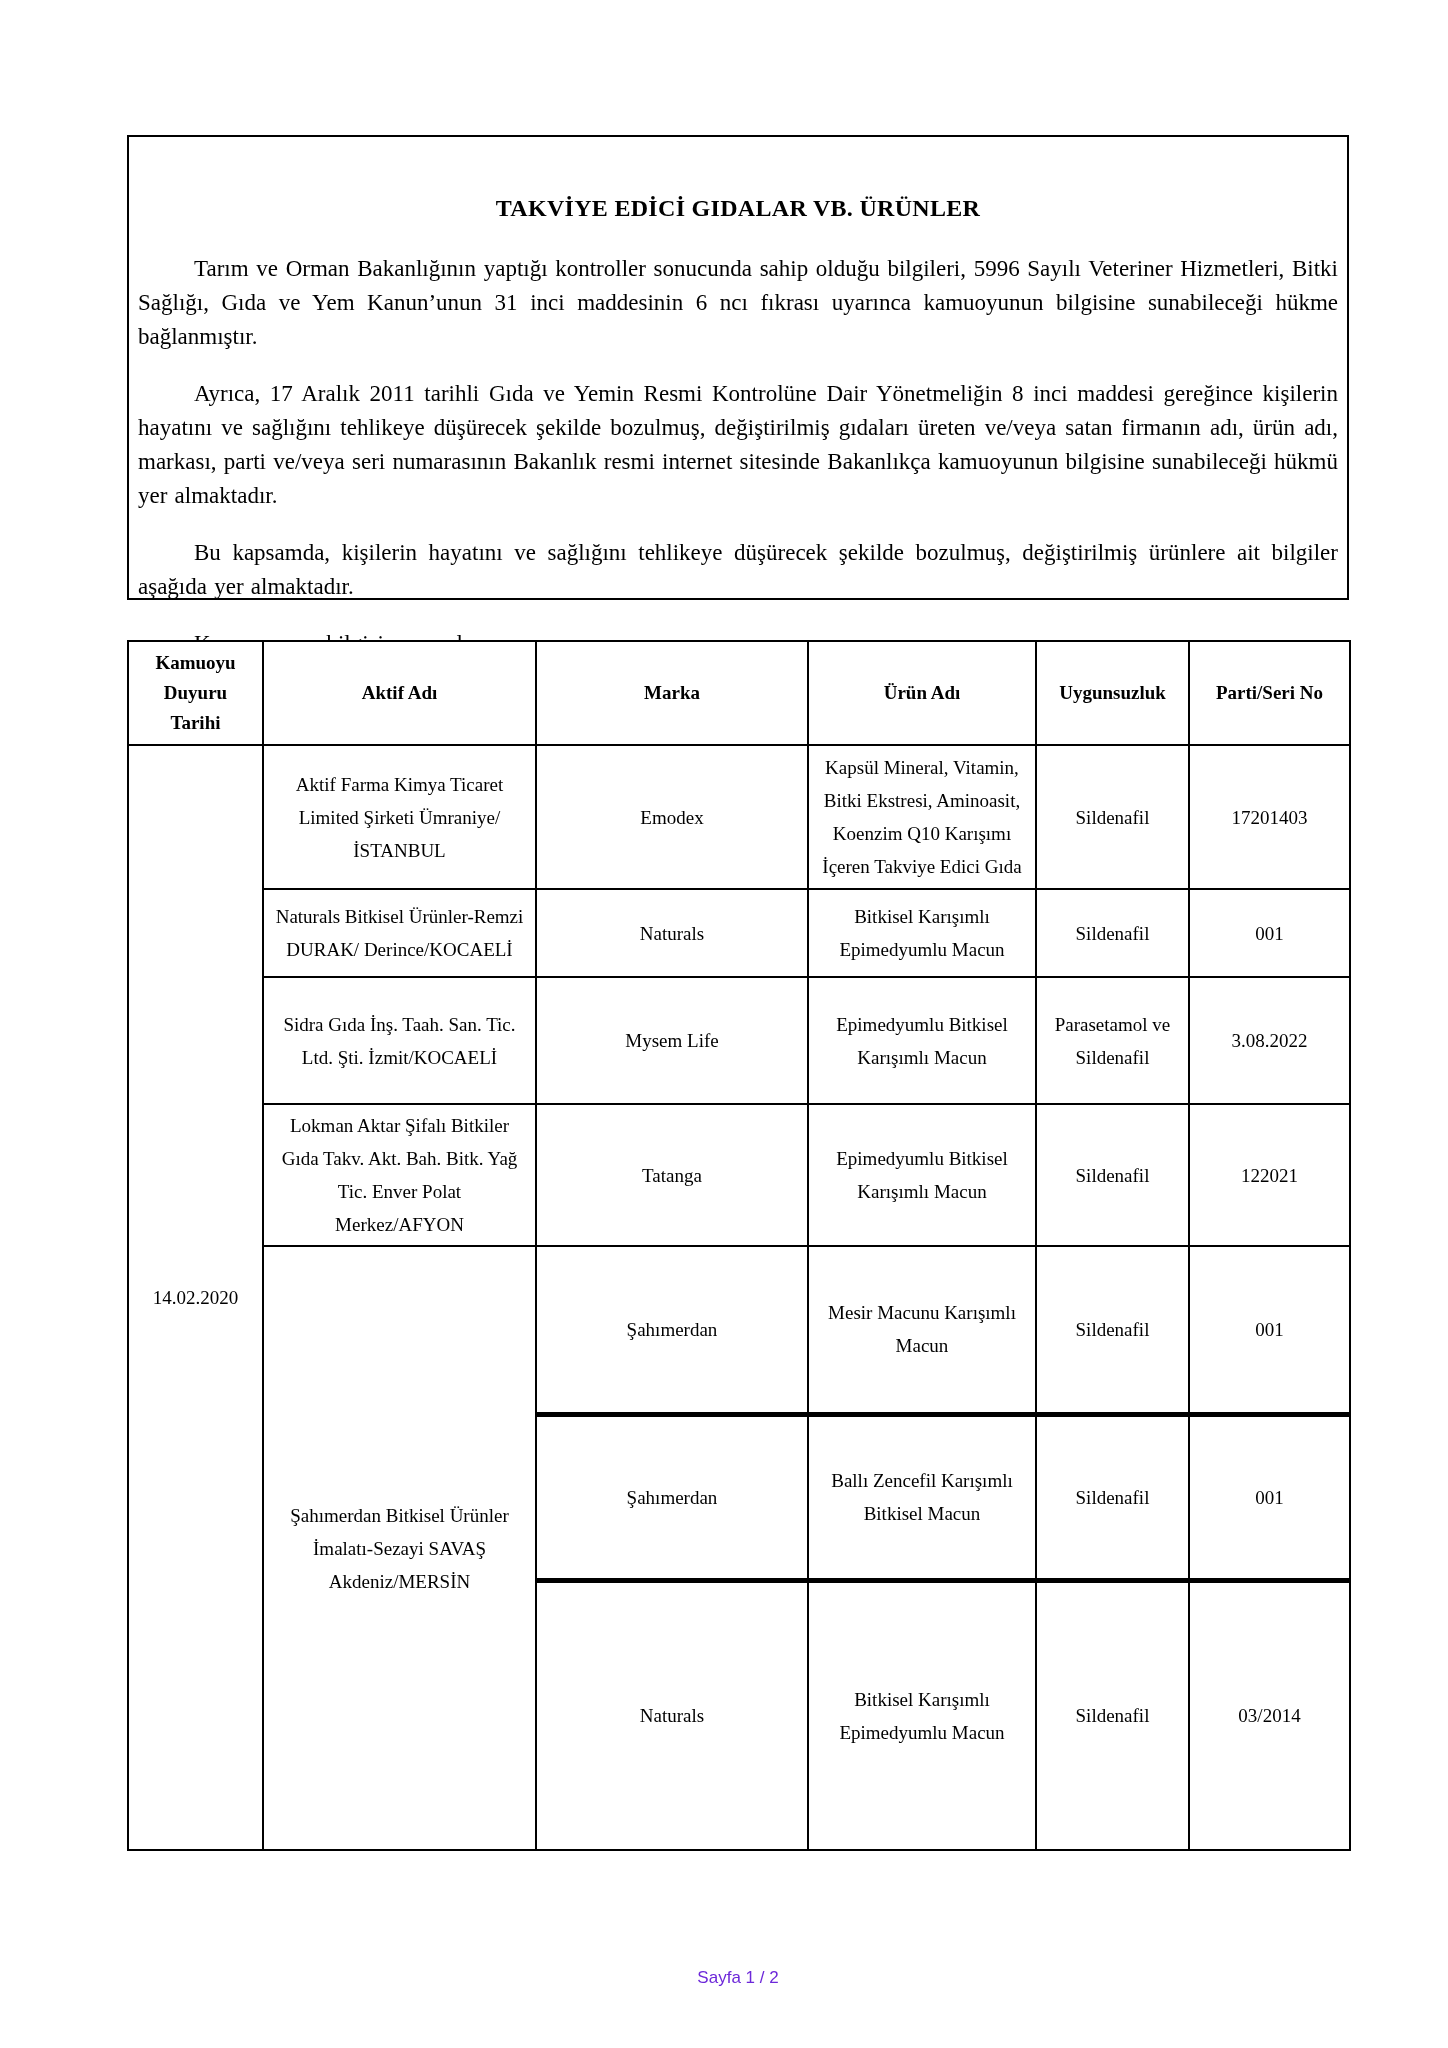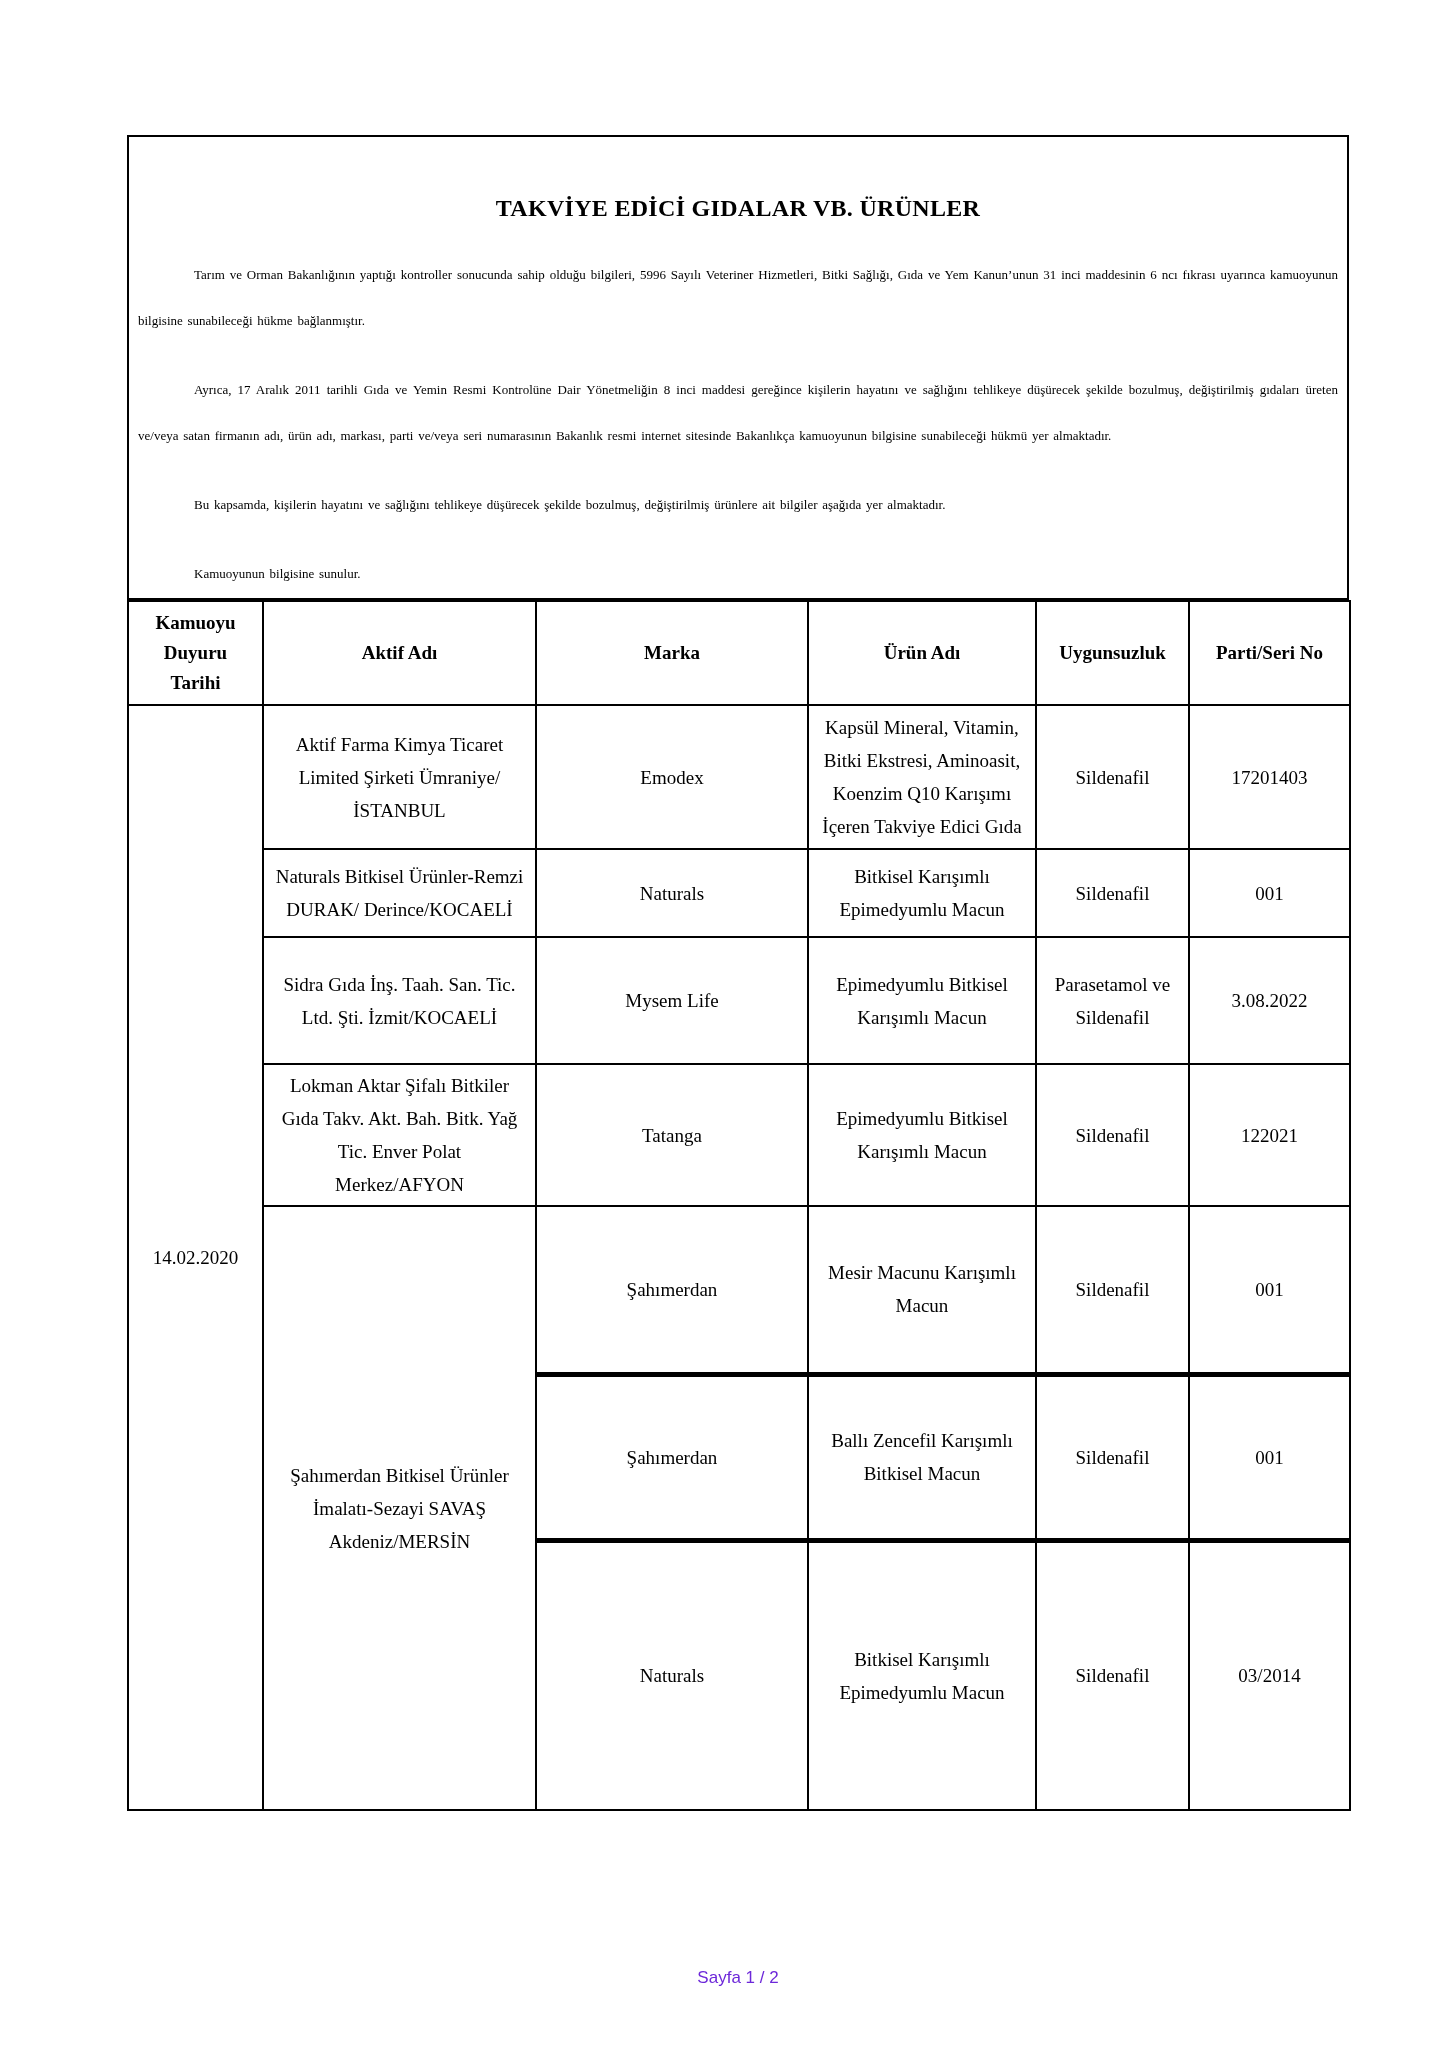--- a/index.html
+++ b/index.html
@@ -27,35 +27,35 @@
     padding: 58px 9px 0 9px;
   }
   .doc-title {
     text-align: center;
     font-size: 24px;
     font-weight: bold;
     letter-spacing: 0.3px;
     margin: 0 0 30px 0;
   }
   .para {
-    font-size: 13px;
-    line-height: 46px;
+    font-size: 23px;
+    line-height: 34px;
     text-align: justify;
     text-indent: 56px;
     margin: 0 0 23px 0;
     word-spacing: 1.5px;
   }
   .para.last {
     text-align: left;
     margin-bottom: 0;
   }
   table.doc-table {
     position: absolute;
     left: 127px;
-    top: 600px;
+    top: 640px;
     width: 1222px;
     border-collapse: collapse;
     table-layout: fixed;
     background: #ffffff;
   }
   .doc-table th, .doc-table td {
     border: 2px solid #000000;
     text-align: center;
     vertical-align: middle;
     font-size: 19px;

